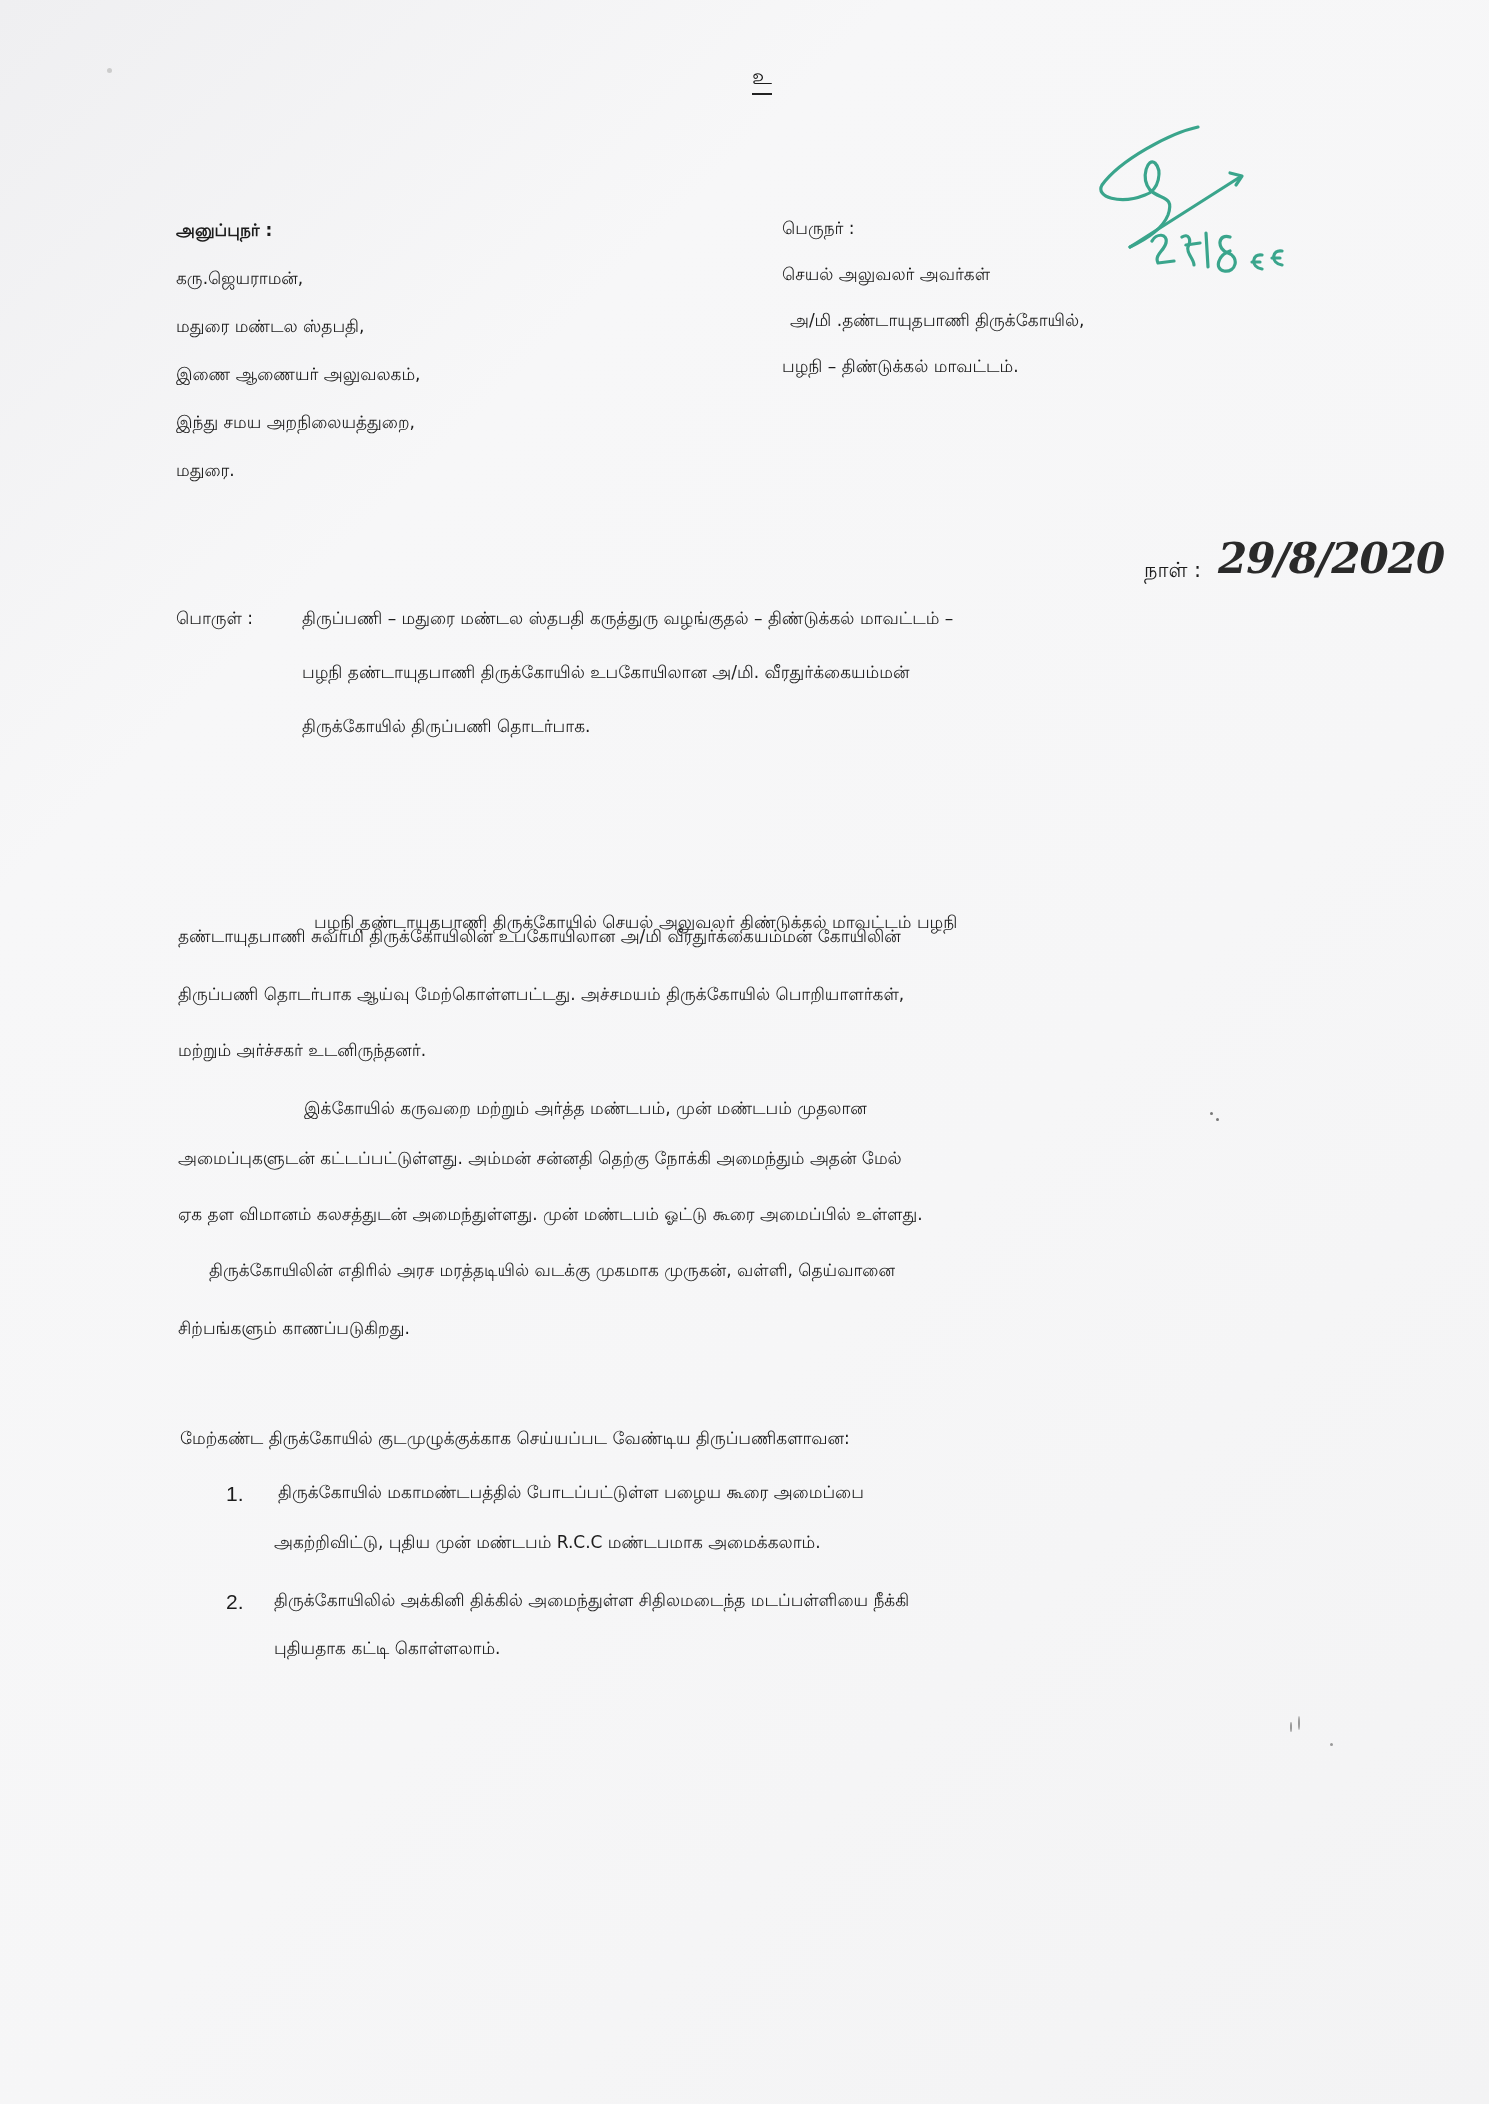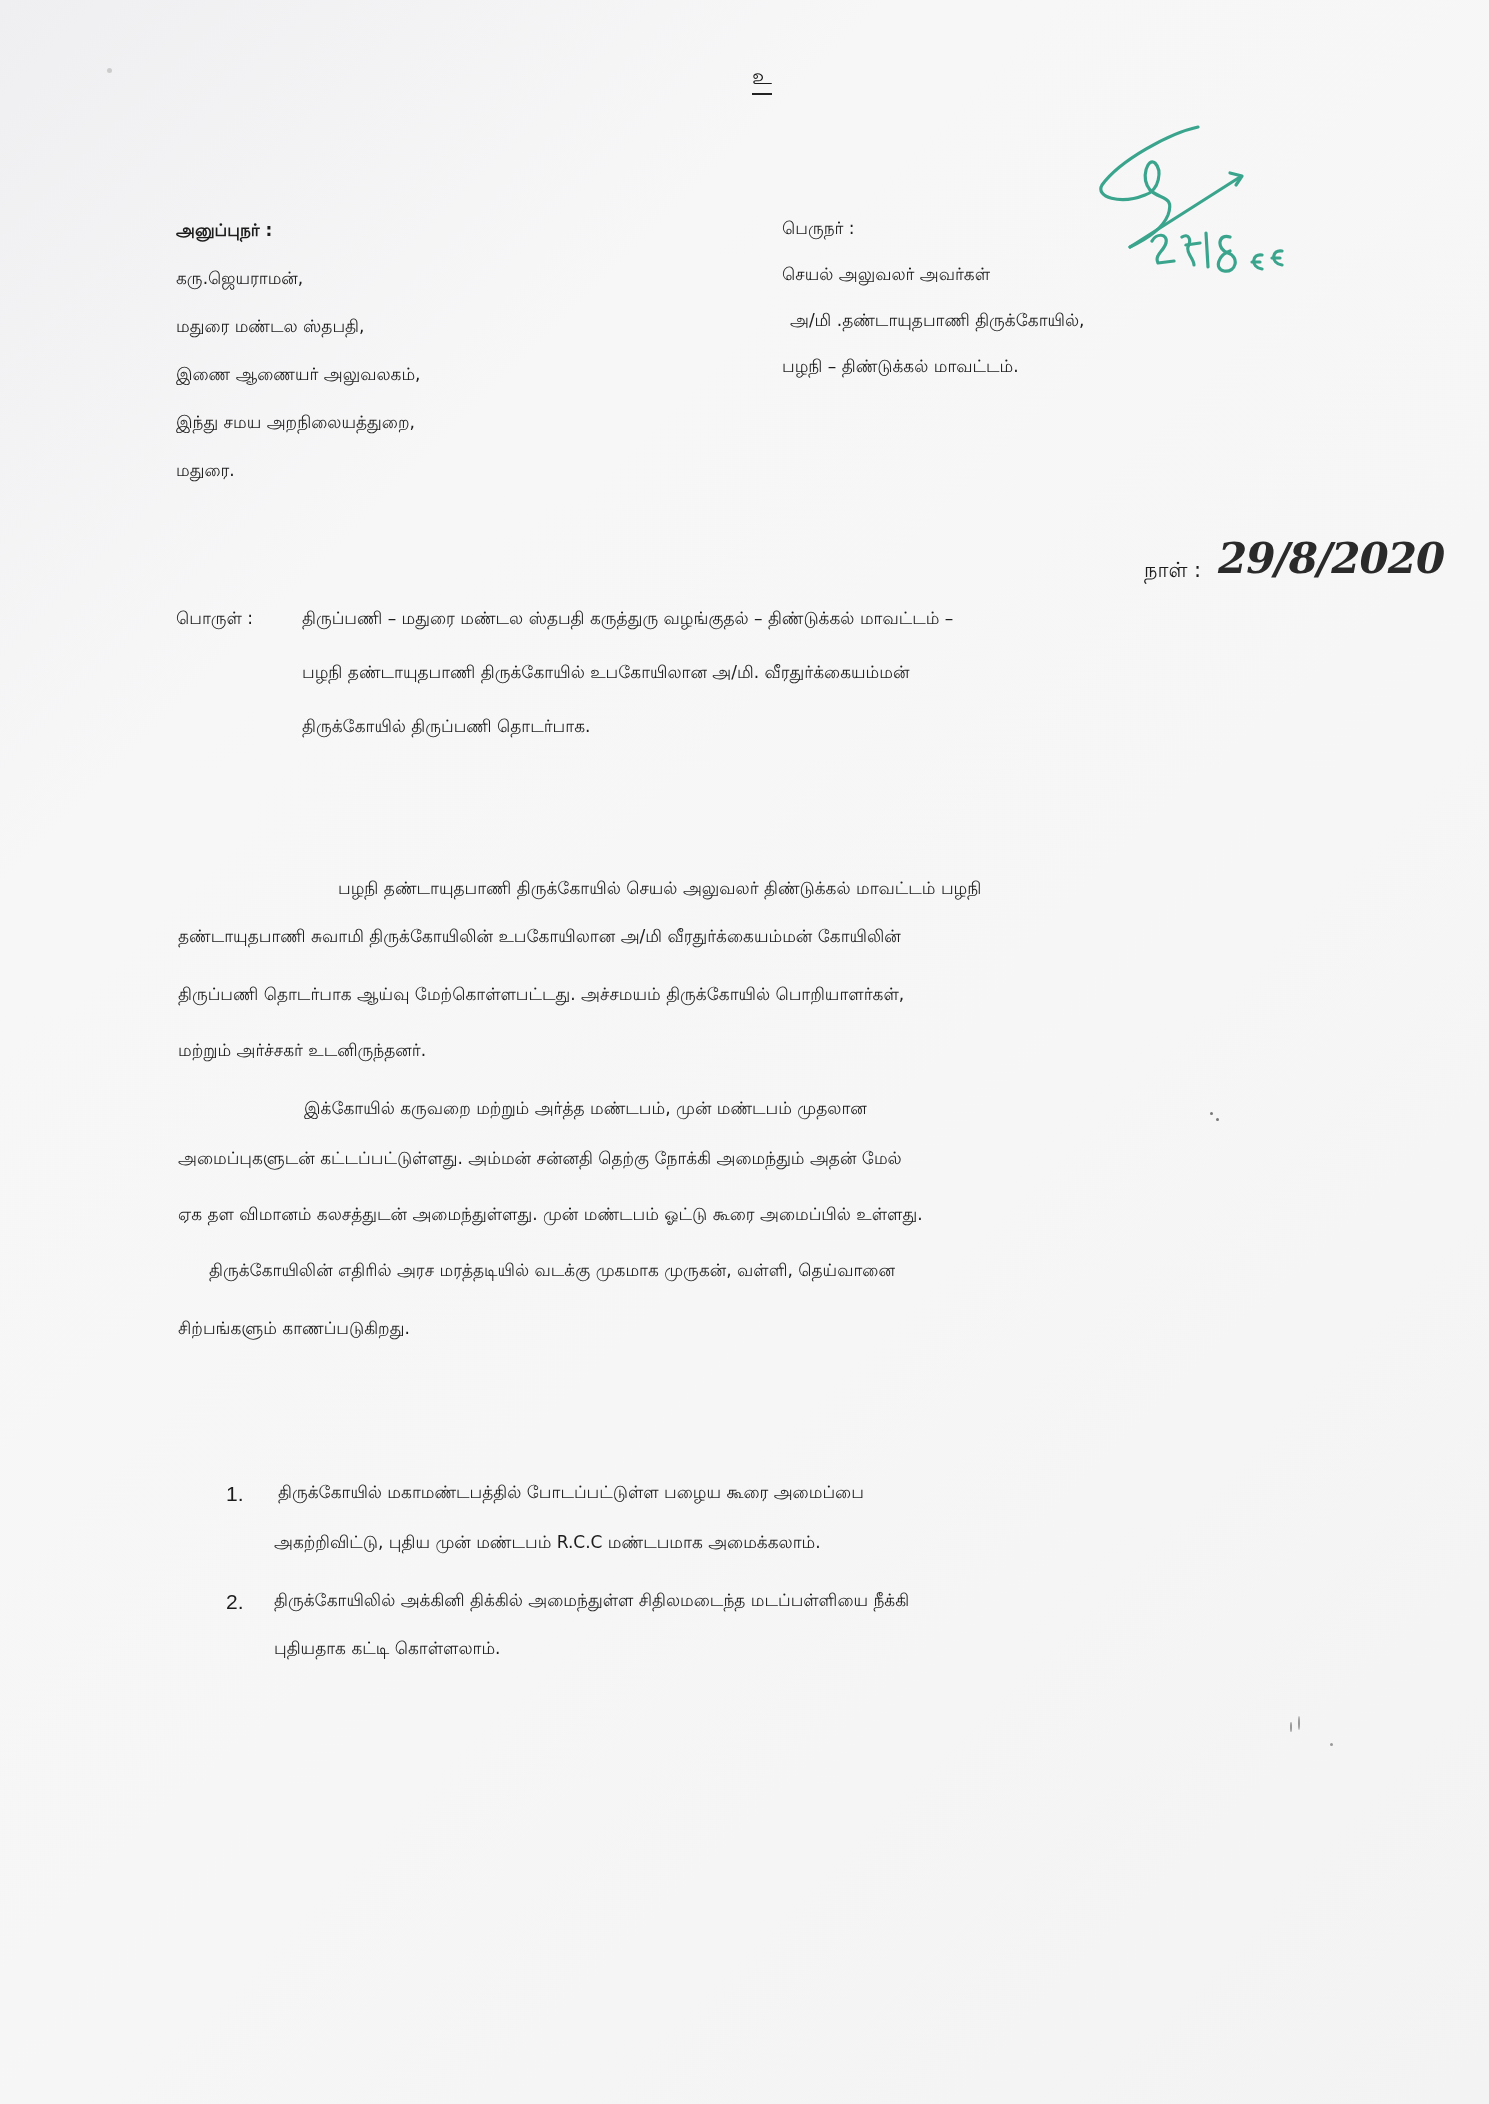--- a/index.html
+++ b/index.html
@@ -72,34 +72,35 @@
   <div class="abs date-hand" style="left:1218px; top:534px;">29/8/2020</div>
 
   <div>
     <div class="block-line" style="left:176px; top:608px;">பொருள் :</div>
     <div class="block-line" style="left:302px; top:608px;">திருப்பணி – மதுரை மண்டல ஸ்தபதி கருத்துரு வழங்குதல் – திண்டுக்கல் மாவட்டம் –</div>
     <div class="block-line" style="left:302px; top:662px;">பழநி தண்டாயுதபாணி திருக்கோயில் உபகோயிலான அ/மி. வீரதுர்க்கையம்மன்</div>
     <div class="block-line" style="left:302px; top:716px;">திருக்கோயில் திருப்பணி தொடர்பாக.</div>
   </div>
 
   <div>
-    <div class="block-line" style="left:314px; top:878px;margin-left:24px;">பழநி தண்டாயுதபாணி திருக்கோயில் செயல் அலுவலர் திண்டுக்கல் மாவட்டம் பழநி</div>
+    <div class="block-line" style="left:314px; top:912px;">பழநி தண்டாயுதபாணி திருக்கோயில் செயல் அலுவலர் திண்டுக்கல் மாவட்டம் பழநி</div>
     <div class="block-line" style="left:178px; top:926px;">தண்டாயுதபாணி சுவாமி திருக்கோயிலின் உபகோயிலான அ/மி வீரதுர்க்கையம்மன் கோயிலின்</div>
     <div class="block-line" style="left:178px; top:984px;">திருப்பணி தொடர்பாக ஆய்வு மேற்கொள்ளபட்டது. அச்சமயம் திருக்கோயில் பொறியாளர்கள்,</div>
     <div class="block-line" style="left:178px; top:1040px;">மற்றும் அர்ச்சகர் உடனிருந்தனர்.</div>
   </div>
 
   <div>
     <div class="block-line" style="left:304px; top:1098px;">இக்கோயில் கருவறை மற்றும் அர்த்த மண்டபம், முன் மண்டபம் முதலான</div>
     <div class="block-line" style="left:178px; top:1148px;">அமைப்புகளுடன் கட்டப்பட்டுள்ளது. அம்மன் சன்னதி தெற்கு நோக்கி அமைந்தும் அதன் மேல்</div>
     <div class="block-line" style="left:178px; top:1204px;">ஏக தள விமானம் கலசத்துடன் அமைந்துள்ளது. முன் மண்டபம் ஓட்டு கூரை அமைப்பில் உள்ளது.</div>
     <div class="block-line" style="left:178px; top:1260px;margin-left:31px;">திருக்கோயிலின் எதிரில் அரச மரத்தடியில் வடக்கு முகமாக முருகன், வள்ளி, தெய்வானை</div>
     <div class="block-line" style="left:178px; top:1318px;">சிற்பங்களும் காணப்படுகிறது.</div>
   </div>
 
+  <div class="block-line" style="left:180px; top:1428px;">மேற்கண்ட திருக்கோயில் குடமுழுக்குக்காக செய்யப்பட வேண்டிய திருப்பணிகளாவன:</div>
 
   <div>
     <div class="list-num" style="left:226px; top:1482px;">1.</div>
     <div class="block-line" style="left:278px; top:1482px;">திருக்கோயில் மகாமண்டபத்தில் போடப்பட்டுள்ள பழைய கூரை அமைப்பை</div>
     <div class="block-line" style="left:274px; top:1532px;">அகற்றிவிட்டு, புதிய முன் மண்டபம் R.C.C மண்டபமாக அமைக்கலாம்.</div>
   </div>
 
   <div>
     <div class="list-num" style="left:226px; top:1590px;">2.</div>
     <div class="block-line" style="left:274px; top:1590px;">திருக்கோயிலில் அக்கினி திக்கில் அமைந்துள்ள சிதிலமடைந்த மடப்பள்ளியை நீக்கி</div>

